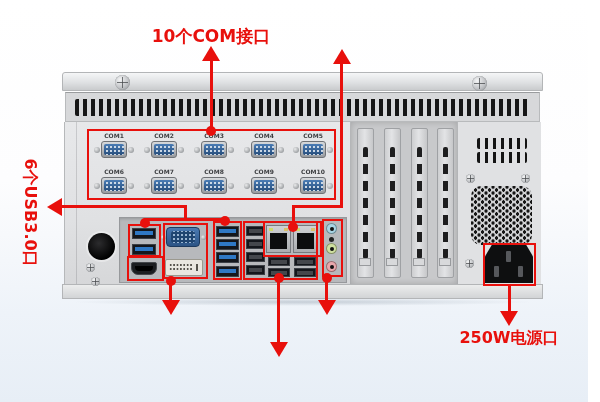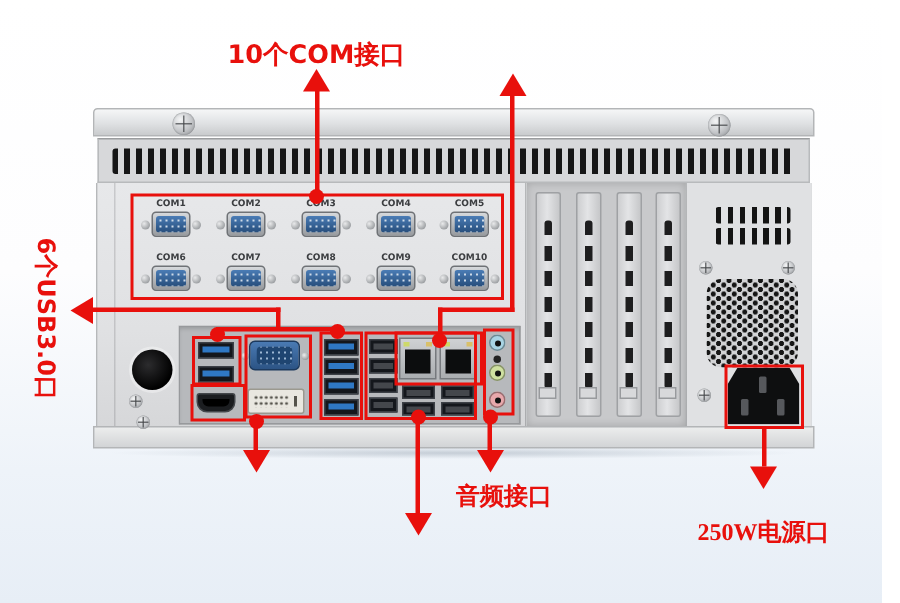--- a/index.html
+++ b/index.html
@@ -358,15 +358,14 @@
 
   <div class="rdot" style="left:322px;top:273px;"></div>
   <div class="rline" style="left:325px;top:278px;width:3px;height:22px;"></div>
   <div class="arrow down" style="left:318px;top:300px;"></div>
 
   <div class="rline" style="left:508px;top:286px;width:3px;height:25px;"></div>
   <div class="arrow down" style="left:500px;top:311px;"></div>
 
   <div class="rlabel big" style="left:130px;top:25px;width:162px;">10个COM接口</div>
   <div class="rlabel-vert" style="left:-28px;top:202px;">6个USB3.0口</div>
-  <div class="rlabel mid" style="left:266px;top:321px;width:140px;">音频接口</div>
-  <div class="rlabel mid" style="left:429px;top:345px;width:160px;font-family:Liberation Serif, serif;">250W电源口</div>
+  <div class="rlabel mid" style="left:429px;top:328px;width:160px;">250W电源口</div>
 </div>
 
 </body></html>

